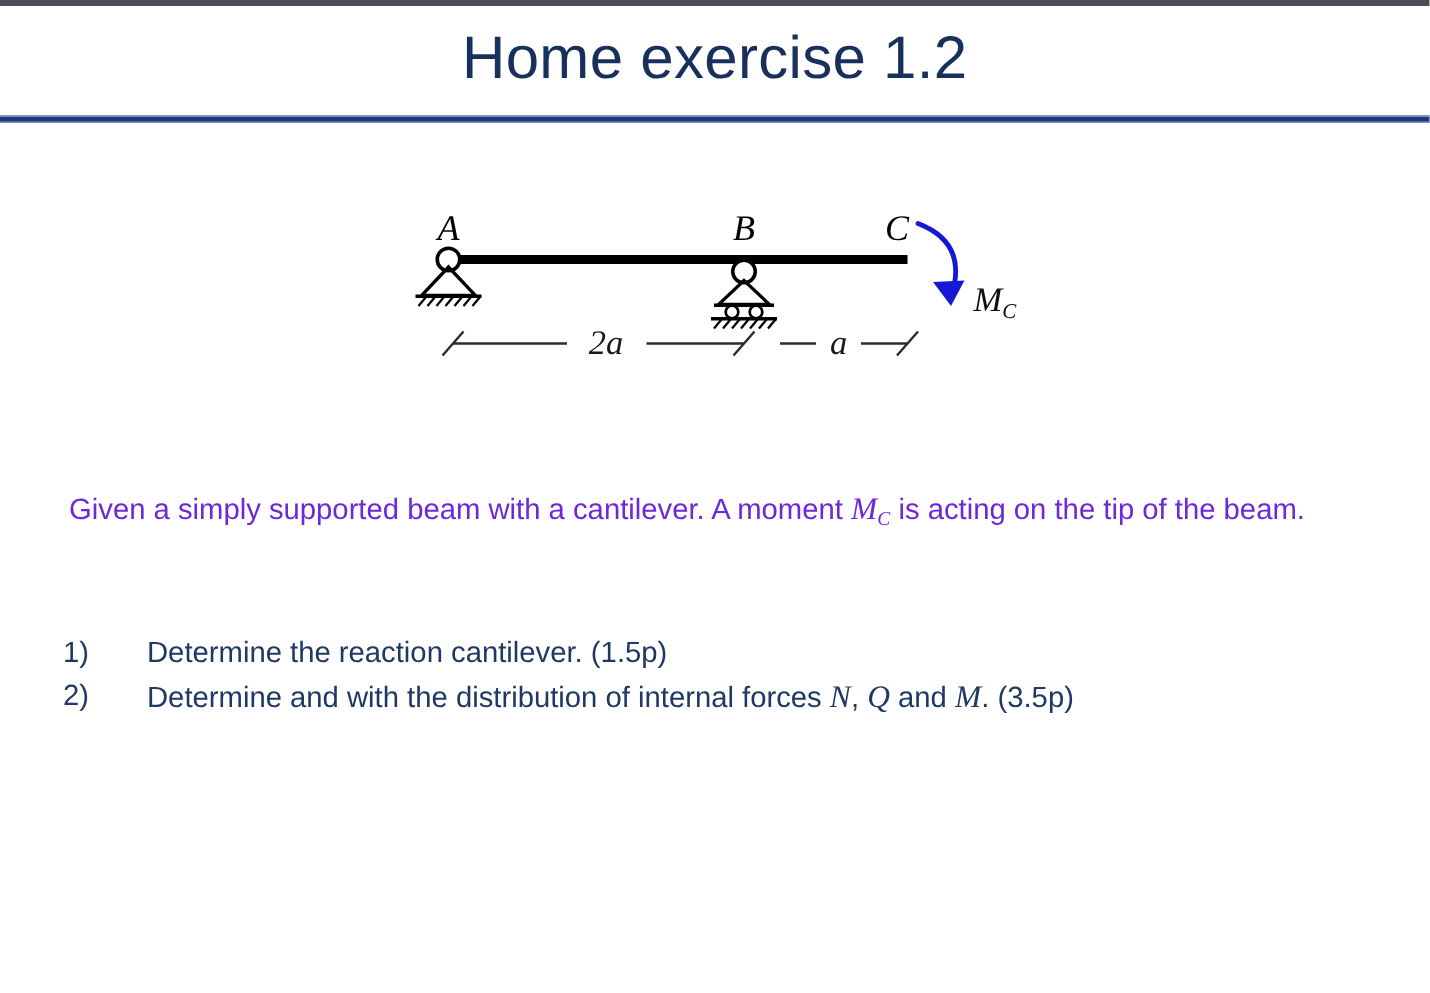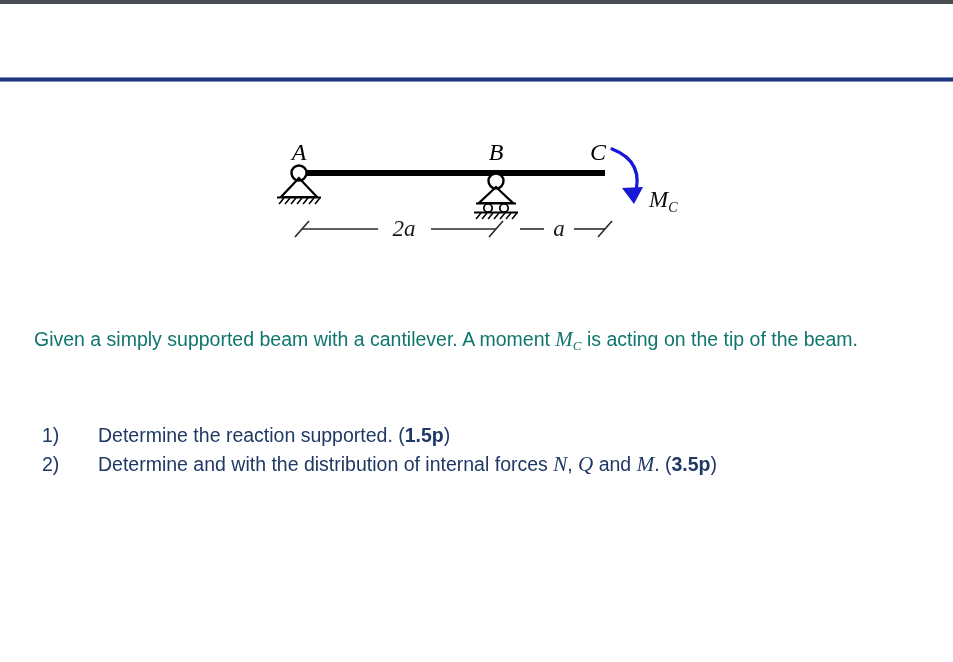--- a/index.html
+++ b/index.html
@@ -58,27 +58,27 @@
     left: 268px;
     top: 128px;
     width: 430px;
     height: 130px;
   }
   .figure svg { display: block; }
 
   
   .body-text {
     position: absolute;
-    left: 34px;
+    left: 46px;
     top: 325px;
     width: 880px;
     font-family: "Liberation Sans", sans-serif;
     font-size: 19.5px;
     line-height: 28px;
-    color: #0f766e;
+    color: #6d28d9;
   }
   .list-block {
     position: absolute;
     left: 42px;
     top: 421px;
     width: 890px;
     font-family: "Liberation Sans", sans-serif;
     font-size: 19.5px;
     line-height: 29px;
     color: #1f3864;
@@ -98,29 +98,30 @@
     font-size: 21px;
   }
   .mathvar sub {
     font-style: italic;
     font-size: 13px;
     vertical-align: baseline;
     position: relative;
     top: 4px;
     left: 0px;
   }
-  b { font-weight: 700; }
+  b { font-weight: 400; }
 </style>
 </head>
 <body>
 
 <div class="slide">
 
   <div class="top-strip"></div>
 
+  <div class="slide-title">Home exercise 1.2</div>
 
   <div class="title-rule"></div>
 
   <div class="figure">
     <svg width="430" height="130" viewBox="0 0 430 130" xmlns="http://www.w3.org/2000/svg">
 
       <rect x="27" y="42" width="310" height="6" fill="#000000"></rect>
 
       <g>
         <circle cx="31" cy="45" r="7.5" fill="#ffffff" stroke="#000000" stroke-width="2.4"></circle>
@@ -180,21 +181,21 @@
   </div>
 
   <div class="body-text">
     <span>Given a simply supported beam with a cantilever. A moment </span><span class="mathvar"><span>M</span><sub>C</sub></span><span> is acting on the tip of the beam.</span>
   </div>
 
   <div class="list-block">
 
     <div class="list-row">
       <span class="list-marker">1)</span>
-      <span class="list-text"><span>Determine the reaction supported. (</span><b>1.5p</b><span>)</span></span>
+      <span class="list-text"><span>Determine the reaction cantilever. (</span><b>1.5p</b><span>)</span></span>
     </div>
 
     <div class="list-row">
       <span class="list-marker">2)</span>
       <span class="list-text"><span>Determine and with the distribution of internal forces </span><span class="mathvar">N</span><span>, </span><span class="mathvar">Q</span><span> and </span><span class="mathvar">M</span><span>. (</span><b>3.5p</b><span>)</span></span>
     </div>
 
   </div>
 
 </div>

